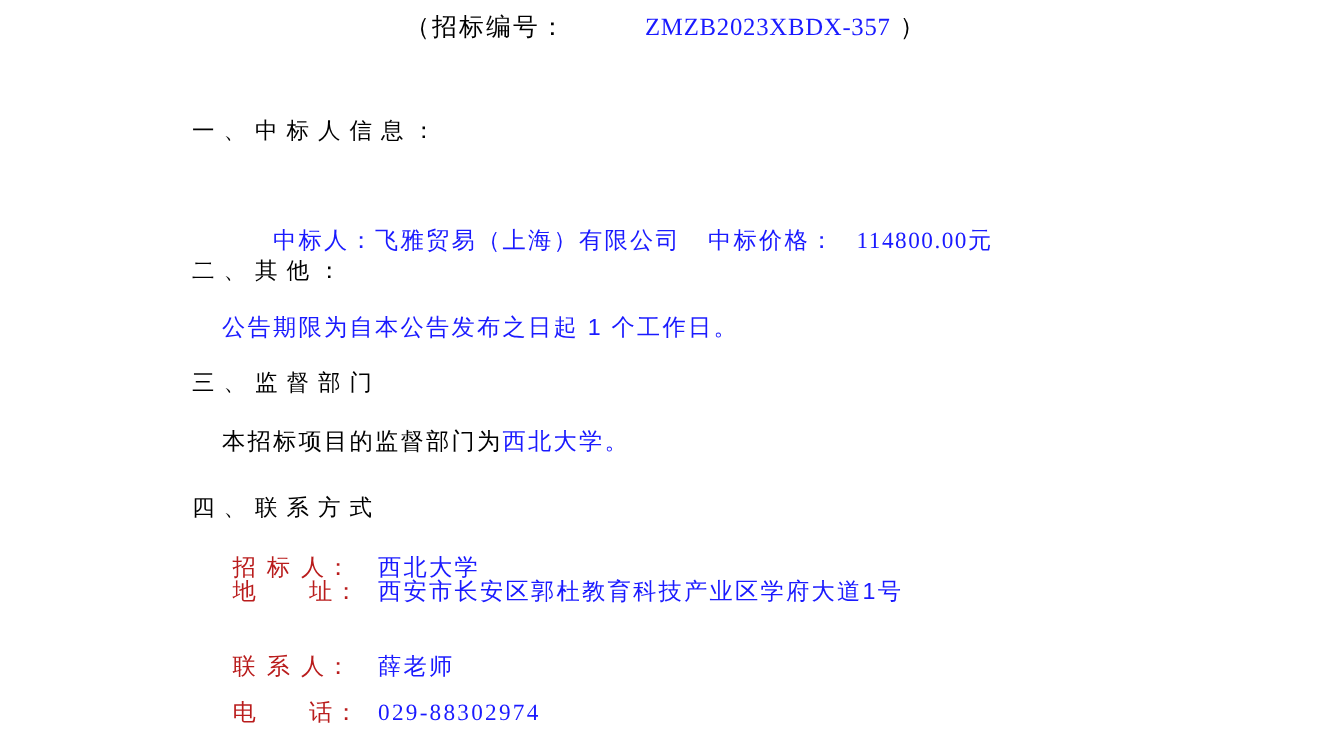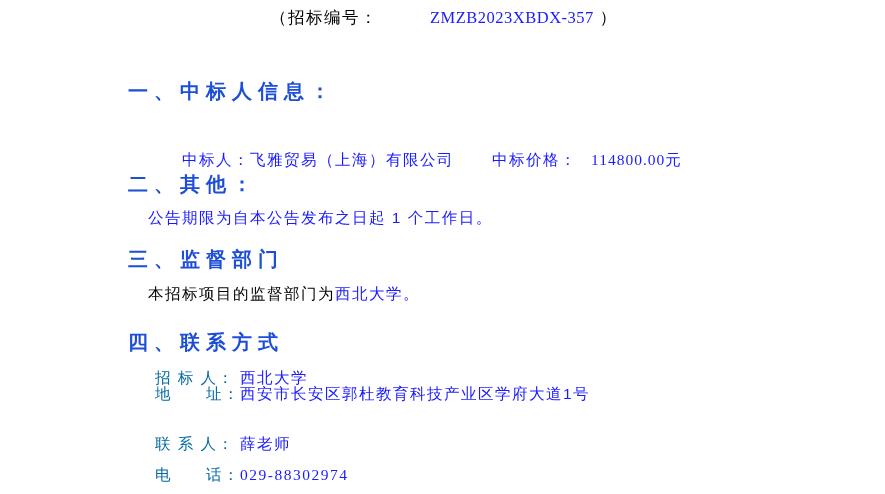--- a/index.html
+++ b/index.html
@@ -27,54 +27,54 @@
     letter-spacing: 1.5px;
     color: #000000;
   }
   .tender-code {
     margin-left: 52px;
     margin-right: 6px;
     font-family: "Liberation Serif", "DejaVu Serif", serif;
     letter-spacing: 0.5px;
   }
   .heading {
-    font-size: 20px;
-    font-weight: bold;
+    font-size: 15px;
+    font-weight: normal;
     letter-spacing: 6px;
-    color: #1d4ed8;
+    color: #000000;
     left: 128px;
   }
   .body-line {
     font-size: 15.5px;
     letter-spacing: 1.5px;
     left: 148px;
   }
   .blue { color: #1a1aff; }
   .serif { font-family: "Liberation Serif", "DejaVu Serif", serif; }
   .h1 { top: 78px; }
   .lot-line { top: 118px; }
   .winner-line { top: 150px; left: 182px; }
-  .price-label { margin-left: 38px; }
+  .price-label { margin-left: 18px; }
   .price-value { margin-left: 14px; letter-spacing: 1px; }
   .h2 { top: 171px; }
   .period-line { top: 208px; text-align: right; }
   .h3 { top: 246px; }
   .supervision-line { top: 284px; }
   .h4 { top: 329px; }
   .contact-line { left: 155px; }
   .c1 { top: 368px; }
   .c2 { top: 384px; }
   .c3 { top: 434px; }
   .c4 { top: 465px; }
   .contact-label {
     display: inline-block;
     width: 85px;
-    color: #0369a1;
+    color: #b91c1c;
   }
-  .contact-value { margin-left: 0; }
+  .contact-value { margin-left: 12px; }
 </style>
 </head>
 <body>
 
 <div class="doc-page">
 
   <div class="line tender-line">
     <span>（招标编号：</span><span class="blue tender-code">ZMZB2023XBDX-357</span><span>）</span>
   </div>
 

